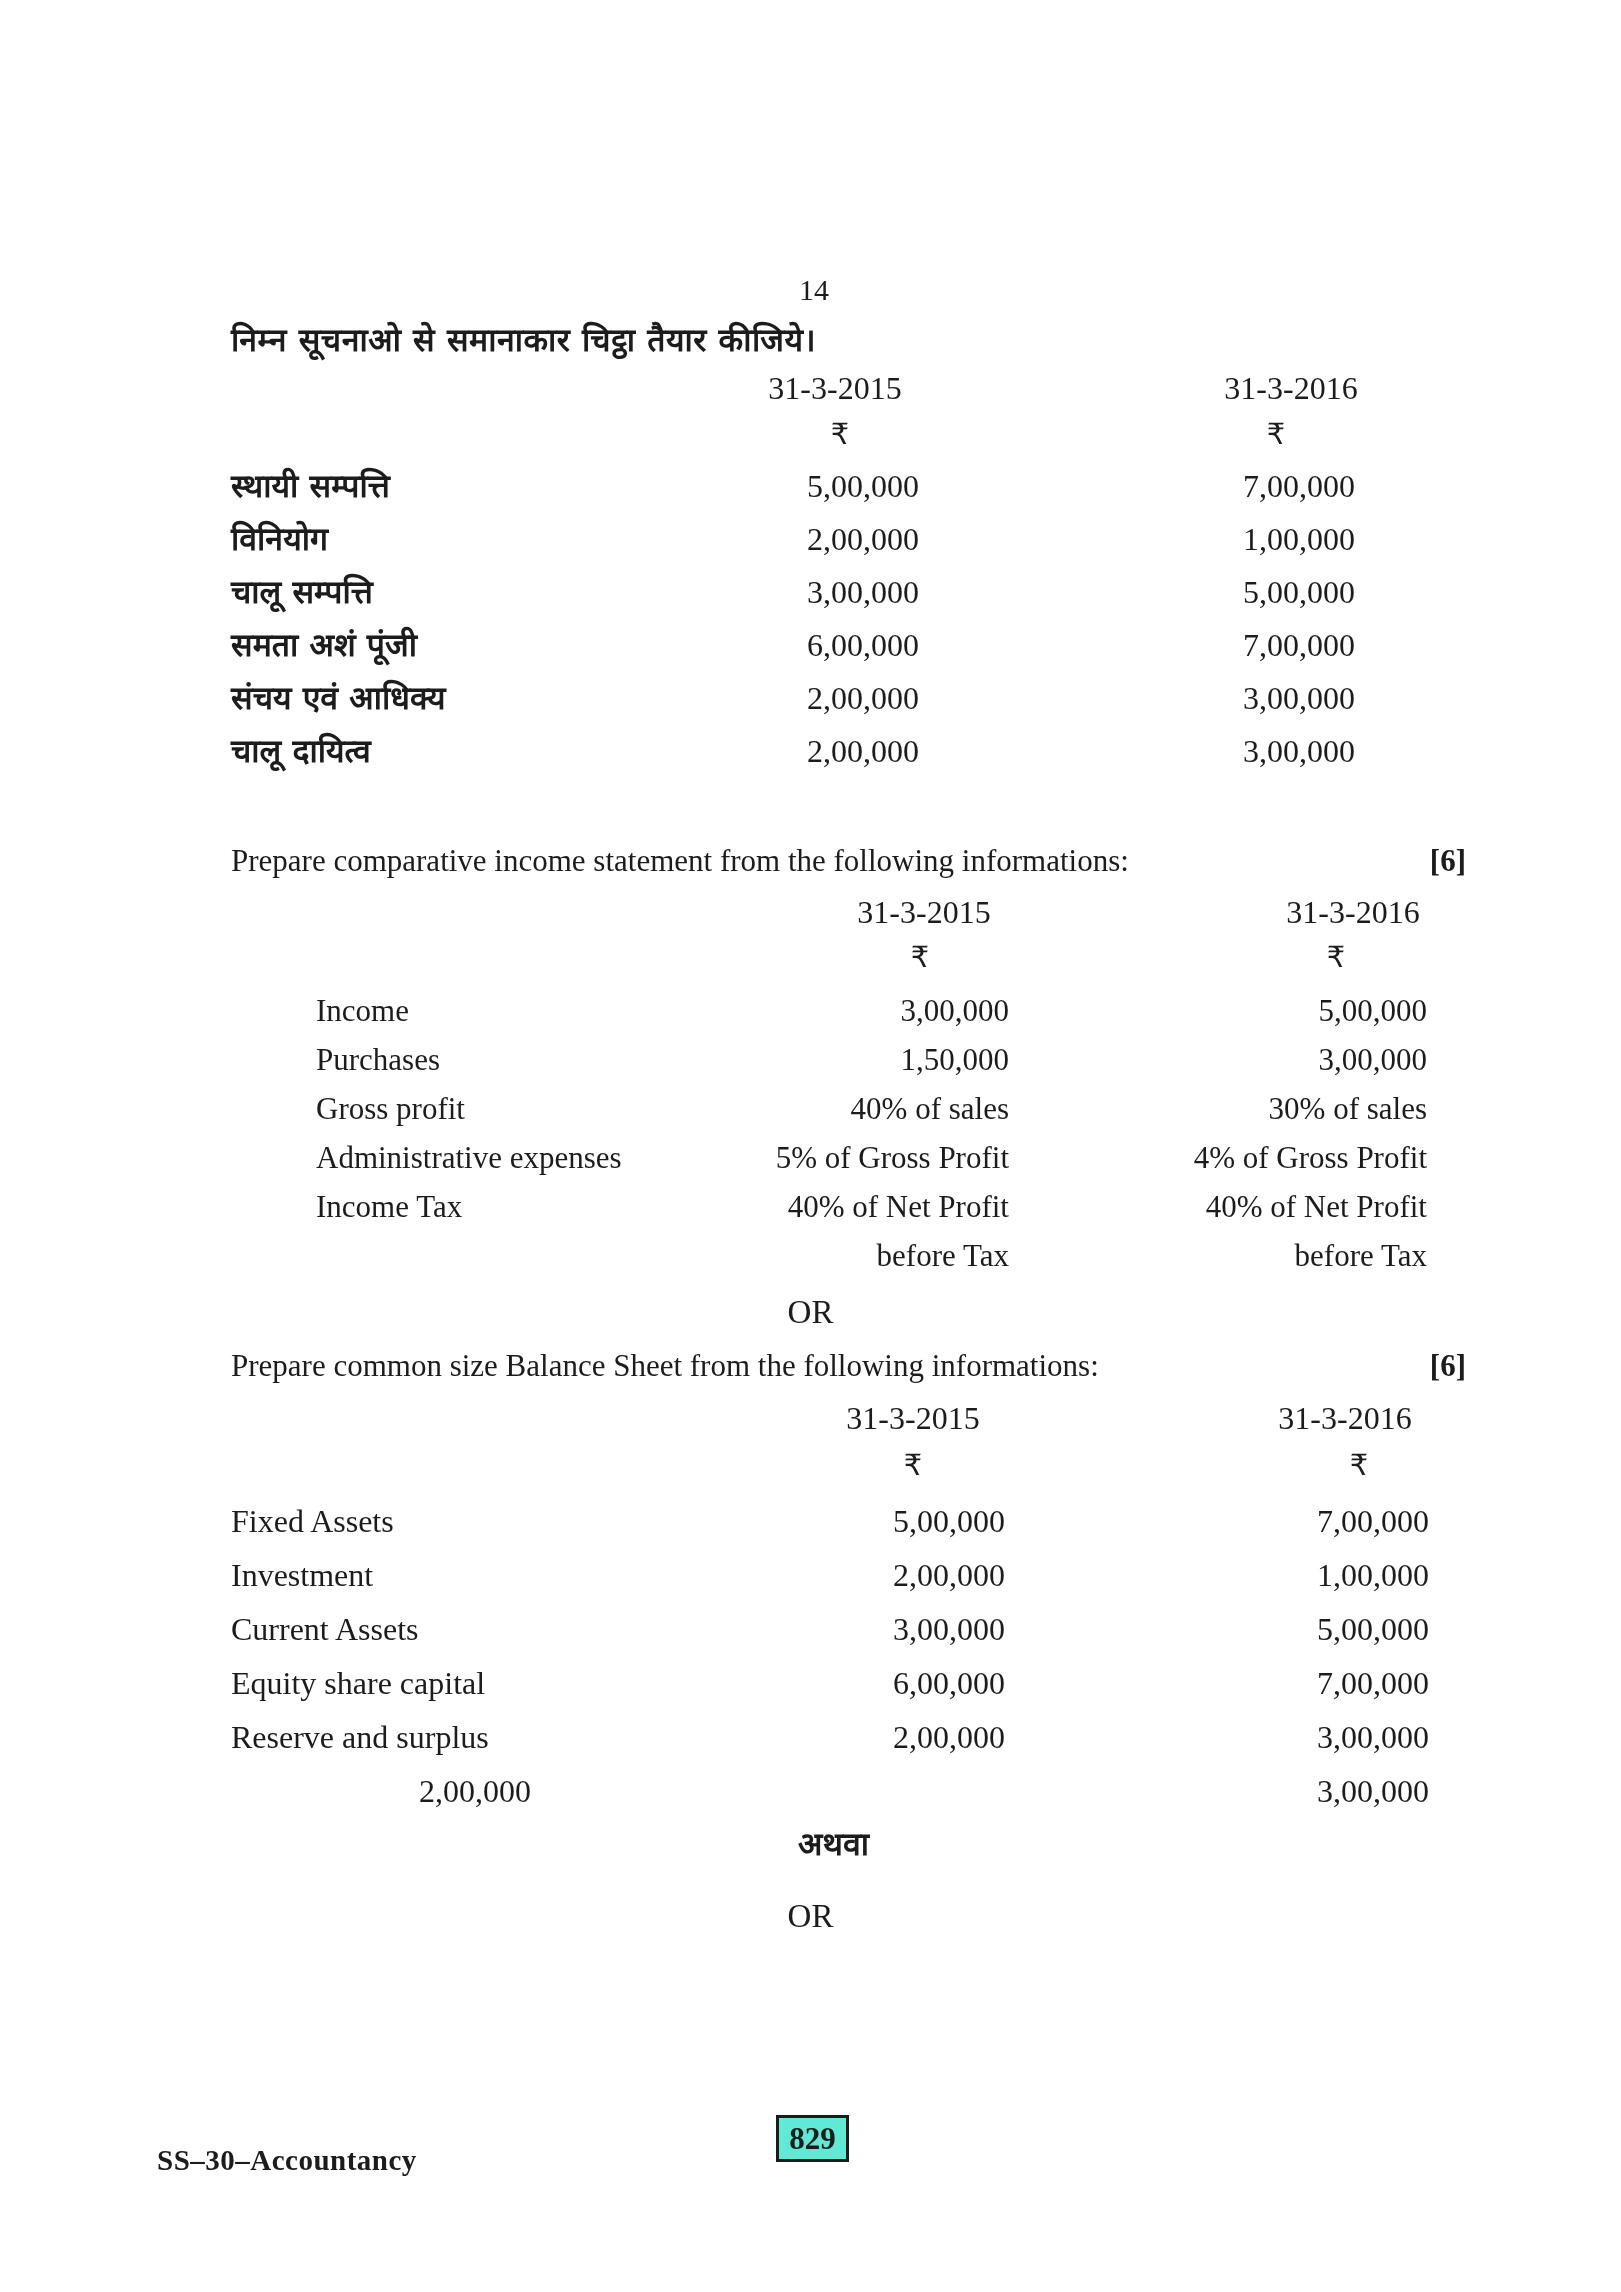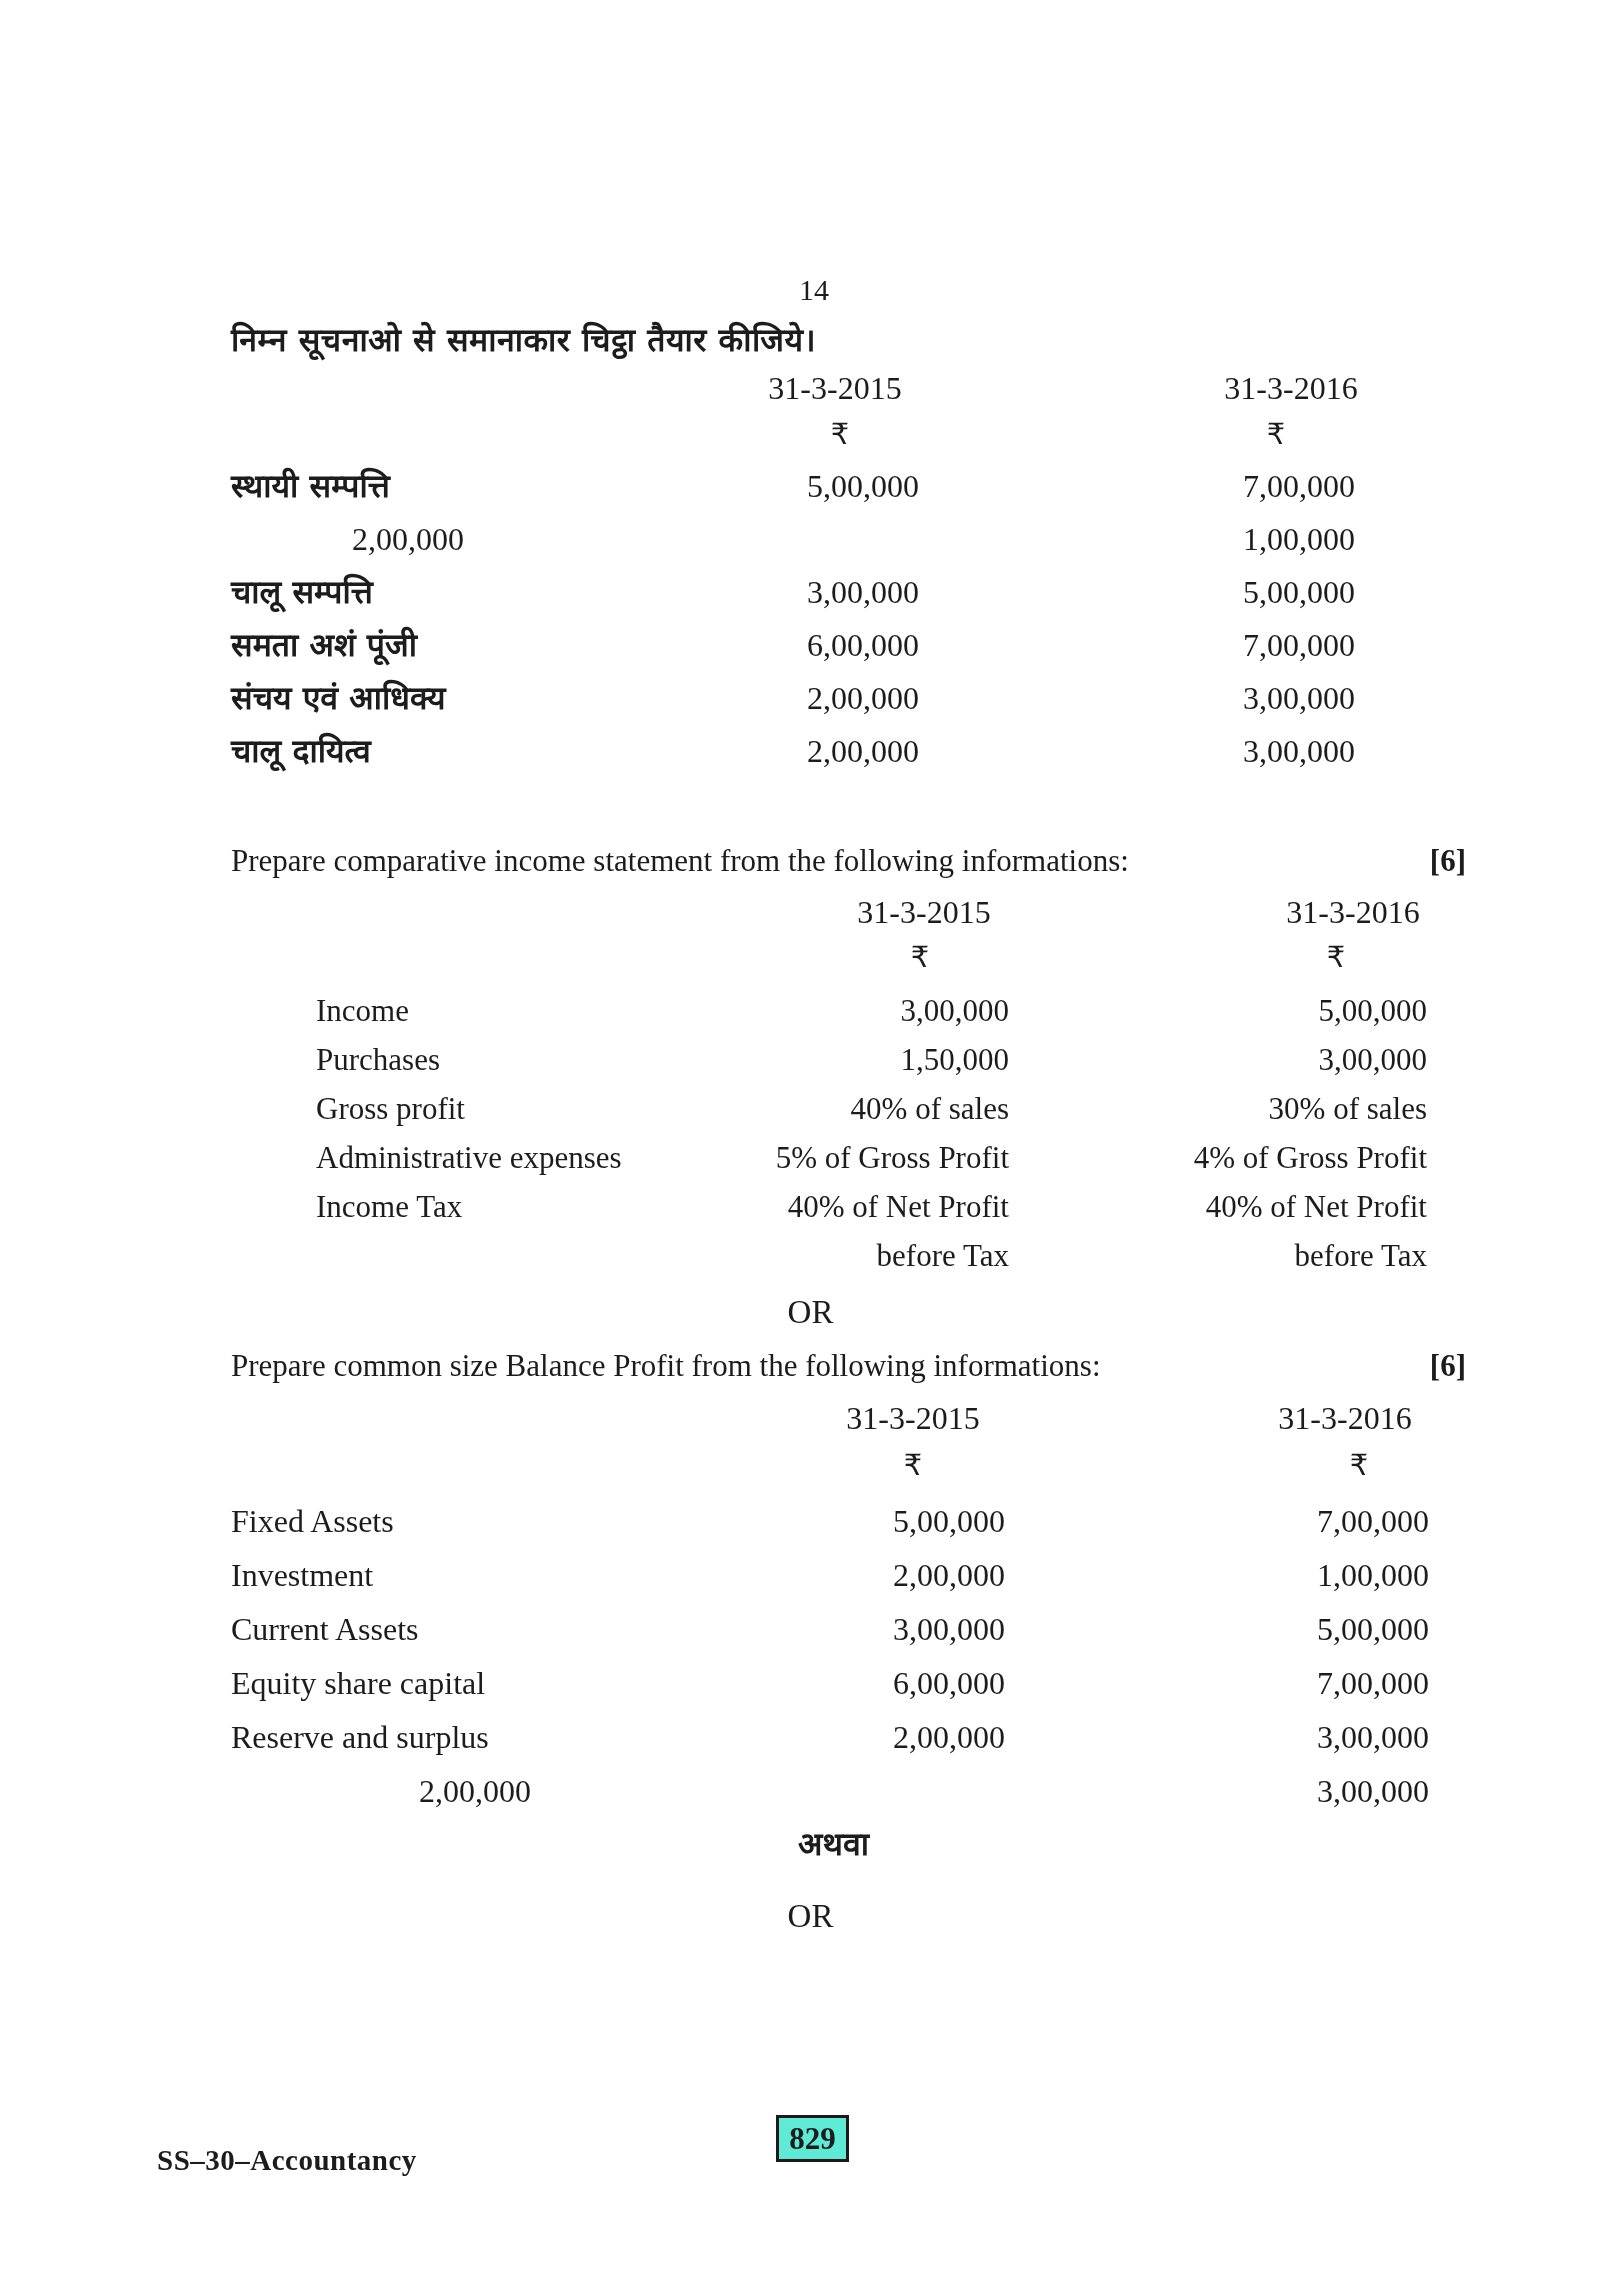--- a/index.html
+++ b/index.html
@@ -58,20 +58,21 @@
   <div class="abs cx rupee" style="left:840px;top:416px;">₹</div>
   <div class="abs cx rupee" style="left:1276px;top:416px;">₹</div>
 
   <div class="abs t1" style="left:231px;top:460px;width:1124px;">
     <div class="trow">
       <span class="lbl hindi">स्थायी सम्पत्ति</span>
       <span class="v1">5,00,000</span>
       <span class="v2">7,00,000</span>
     </div>
     <div class="trow">
+      <span class="lbl hindi">विनियोग</span>
       <span class="v1">2,00,000</span>
       <span class="v2">1,00,000</span>
     </div>
     <div class="trow">
       <span class="lbl hindi">चालू सम्पत्ति</span>
       <span class="v1">3,00,000</span>
       <span class="v2">5,00,000</span>
     </div>
     <div class="trow">
       <span class="lbl hindi">समता अशं पूंजी</span>
@@ -129,21 +130,21 @@
     <div class="trow">
       <span class="lbl"></span>
       <span class="v1">before Tax</span>
       <span class="v2">before Tax</span>
     </div>
   </div>
 
   <div class="abs orline" style="top:1290px;">OR</div>
 
   <div class="abs qheading" style="left:231px;top:1345px;width:1235px;">
-    <span>Prepare common size Balance Profit from the following informations:</span>
+    <span>Prepare common size Balance Sheet from the following informations:</span>
     <span class="marks">[6]</span>
   </div>
 
   <div class="abs cx datehead" style="left:913px;top:1399px;">31-3-2015</div>
   <div class="abs cx datehead" style="left:1345px;top:1399px;">31-3-2016</div>
   <div class="abs cx rupee" style="left:913px;top:1447px;">₹</div>
   <div class="abs cx rupee" style="left:1359px;top:1447px;">₹</div>
 
   <div class="abs t3" style="left:231px;top:1494px;width:1198px;">
     <div class="trow">

